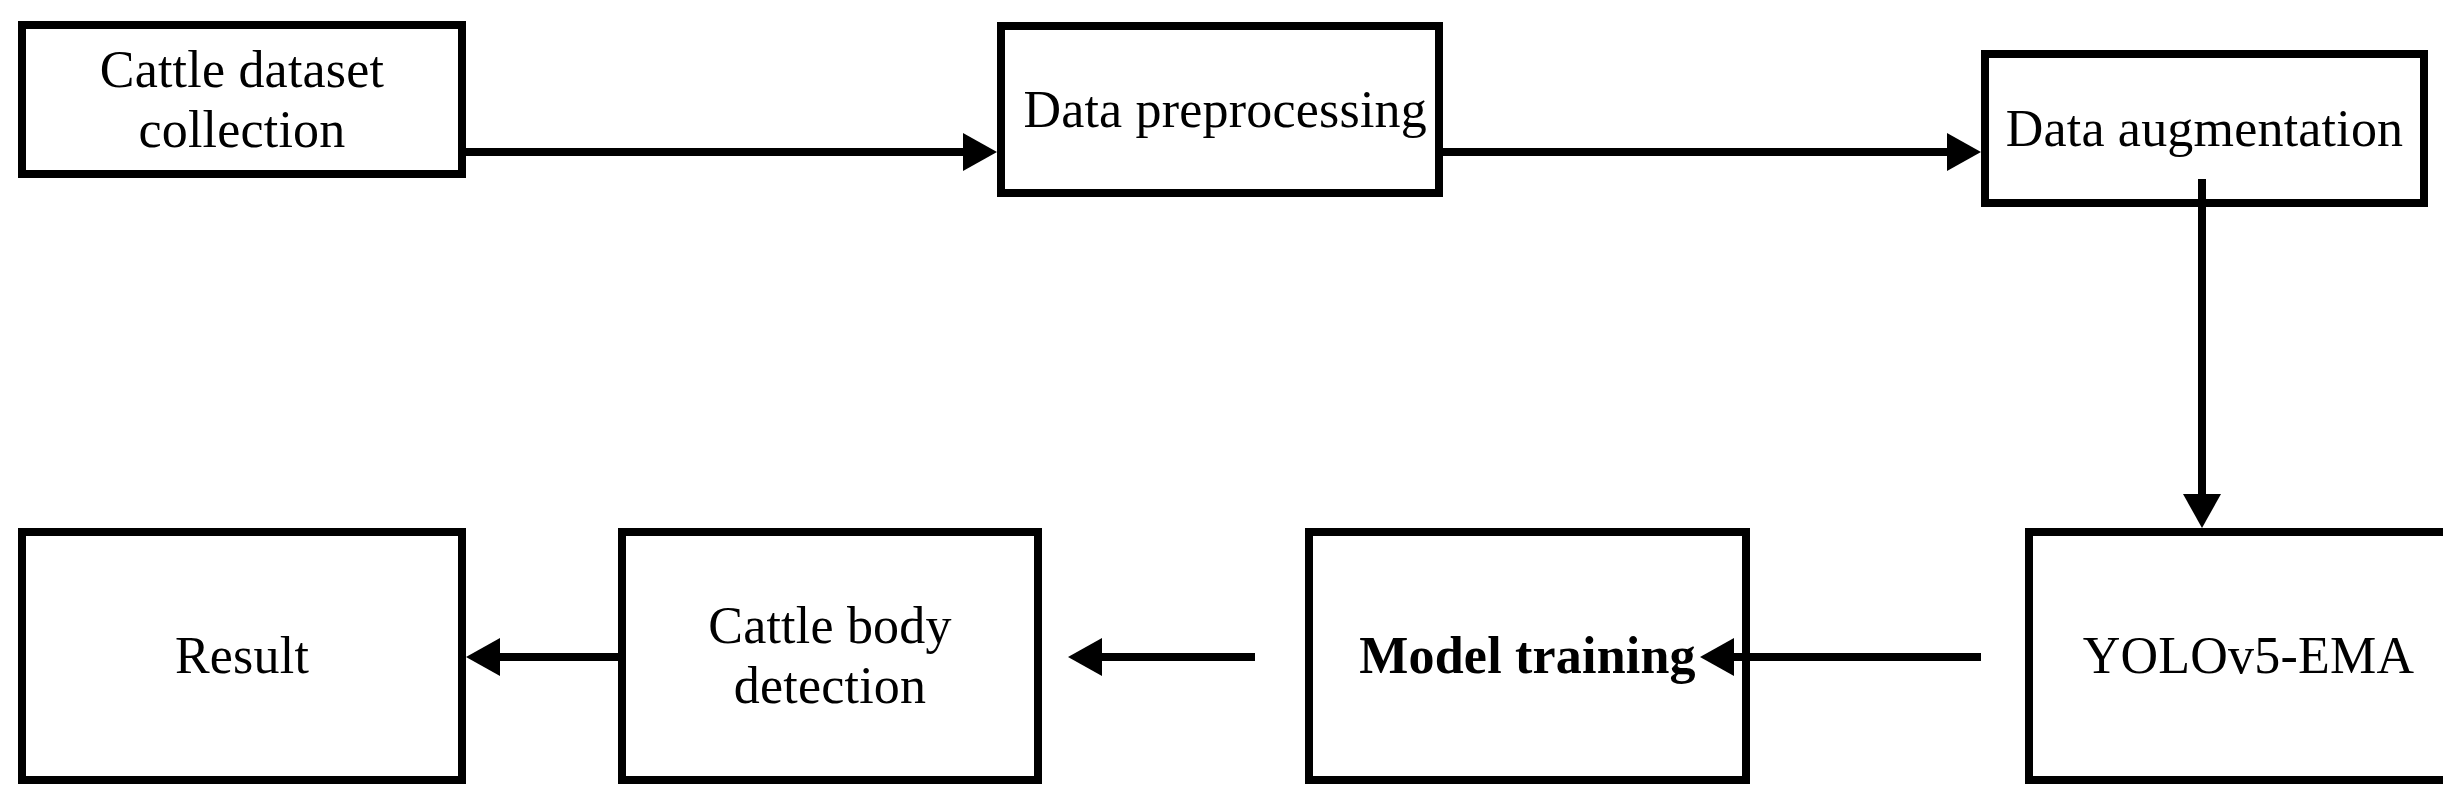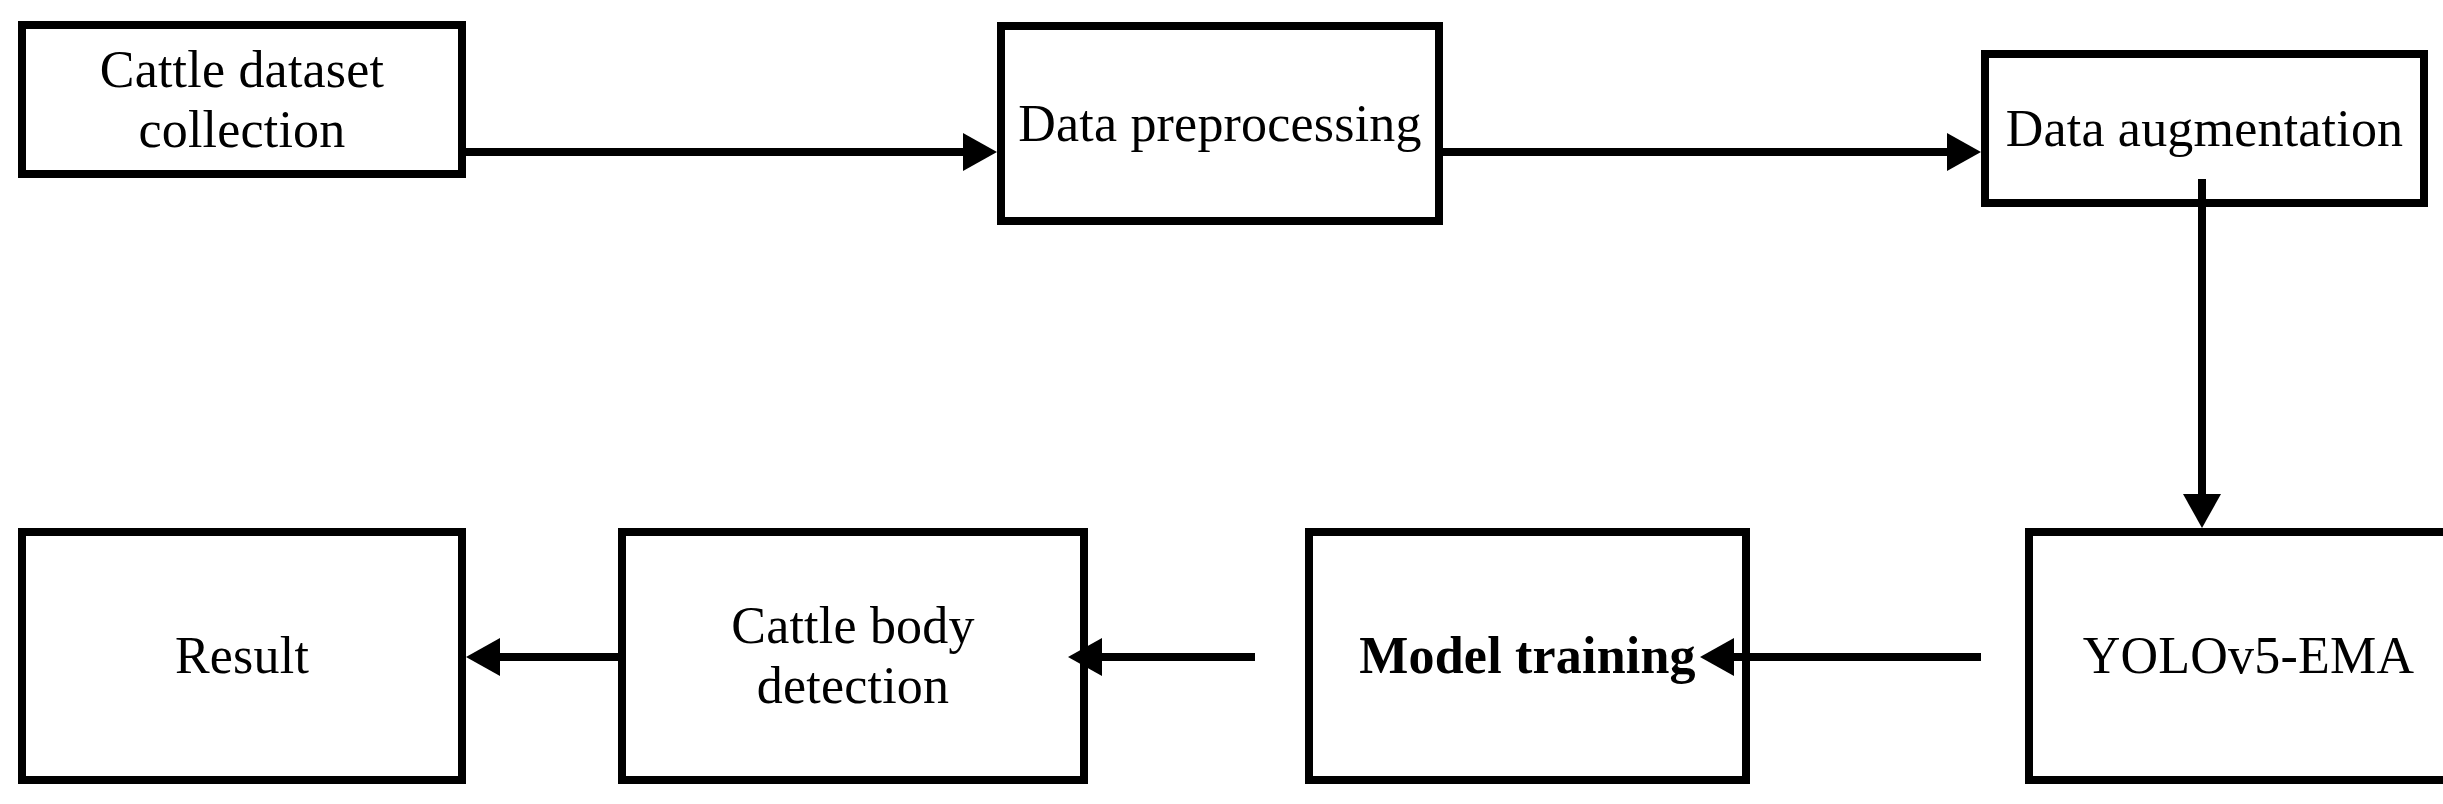--- a/index.html
+++ b/index.html
@@ -30,25 +30,25 @@
     letter-spacing: 0.2px;
   }
   .node .label {
     display: block;
     width: 100%;
     padding: 0 8px;
     box-sizing: border-box;
   }
   
   #node-cattle-dataset-collection { left: 18px;   top: 12px;  width: 448px; height: 157px; margin-top: 9px; }
-  #node-data-preprocessing        { left: 997px;  top: 22px;  width: 446px; height: 203px; }
+  #node-data-preprocessing        { left: 997px;  top: 22px;  width: 446px; height: 175px; text-align: right; }
   #node-data-augmentation         { left: 1981px; top: 22px;  width: 447px; height: 157px; margin-top: 28px; }
   
   #node-result                    { left: 18px;   top: 528px; width: 448px; height: 256px; }
-  #node-cattle-body-detection     { left: 618px;  top: 528px; width: 470px; height: 256px; }
+  #node-cattle-body-detection     { left: 618px;  top: 528px; width: 424px; height: 256px; }
   #node-model-training            { left: 1305px; top: 528px; width: 445px; height: 256px; font-weight: bold; }
   #node-yolov5-ema                { left: 1981px; top: 528px; width: 447px; height: 256px; margin-left: 44px; }
 
   
   .edge { position: absolute; }
   .edge .line-h {
     position: absolute;
     height: 8px;
     background: #000000;
     top: 0;

